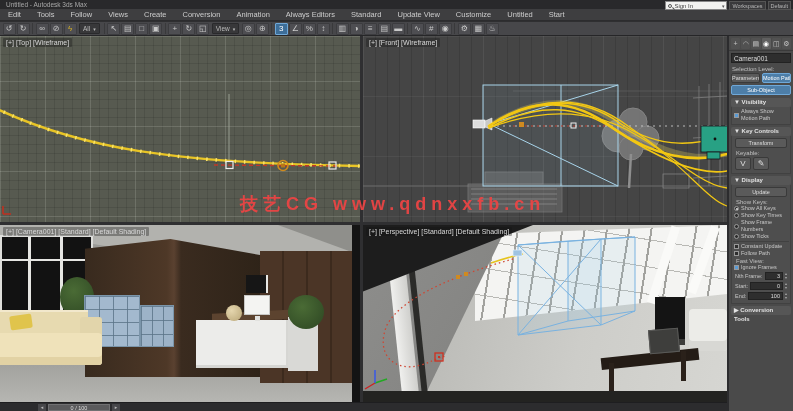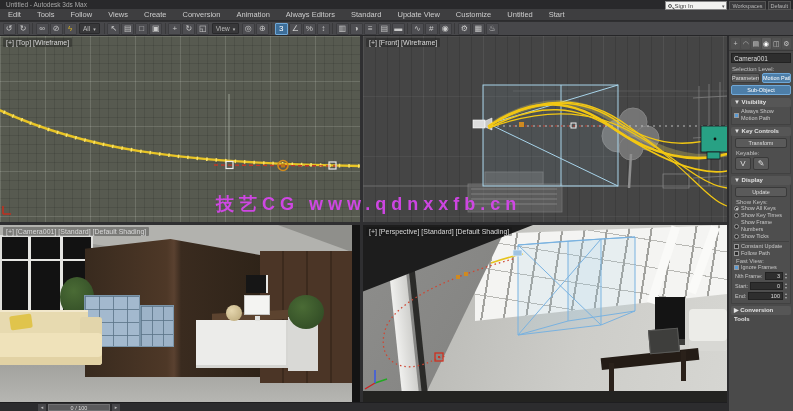--- a/index.html
+++ b/index.html
@@ -21,21 +21,21 @@
   .ic-btn { height:9px; background:#3a3a3c; border:1px solid #555; color:#b8b8b8; font-size:5.5px; line-height:8px; padding:0 2px; }
 
   .toolbar { position:absolute; left:0; top:22px; width:793px; height:14px; background:#47474a; border-bottom:1px solid #262628; display:flex; align-items:center; padding-left:2px; }
   .tb-icon { width:13px; height:12px; margin:0 0.5px; background:#4e4e52; border:1px solid #3c3c3f; color:#c9c9c9; font-size:8px; line-height:10px; text-align:center; border-radius:1px; overflow:hidden; }
   .tb-icon.active { background:#3d6e99; border-color:#6fa8d8; color:#fff; }
   .tb-dd { height:11px; margin:0 2px; background:#38383a; border:1px solid #2a2a2c; color:#bbb; font-size:6.5px; line-height:10px; padding:0 3px; display:flex; align-items:center; gap:3px; border-radius:1px; }
   .tb-sep { width:1px; height:11px; background:#39393b; margin:0 2px; }
 
   
   .wm-top { position:absolute; left:326px; top:1px; z-index:60; font-size:13px; font-weight:bold; font-style:italic; color:rgba(205,205,210,0.40); letter-spacing:1px; text-transform:lowercase; }
-  .wm-main { position:absolute; left:216px; top:192px; z-index:55; font-size:18px; font-weight:bold; color:#d946ef; letter-spacing:5px; opacity:0.92; white-space:nowrap; }
+  .wm-main { position:absolute; left:240px; top:192px; z-index:55; font-size:18px; font-weight:bold; color:#ef4444; letter-spacing:5px; opacity:0.92; white-space:nowrap; }
 
   
   .vp { position:absolute; overflow:hidden; }
   .vp-label { position:absolute; left:3px; top:2px; z-index:10; font-size:7px; color:#d8d8d8; background:rgba(20,20,20,0.35); padding:0 3px; line-height:9px; border-radius:1px; white-space:nowrap; }
 
   #vp-tl { left:0; top:36px; width:360px; height:186px;
     background-color:#575a50;
     background-image:
       repeating-linear-gradient(to right, rgba(235,240,225,0.20) 0 1px, transparent 1px 45px),
       repeating-linear-gradient(to bottom, rgba(235,240,225,0.20) 0 1px, transparent 1px 45px),

